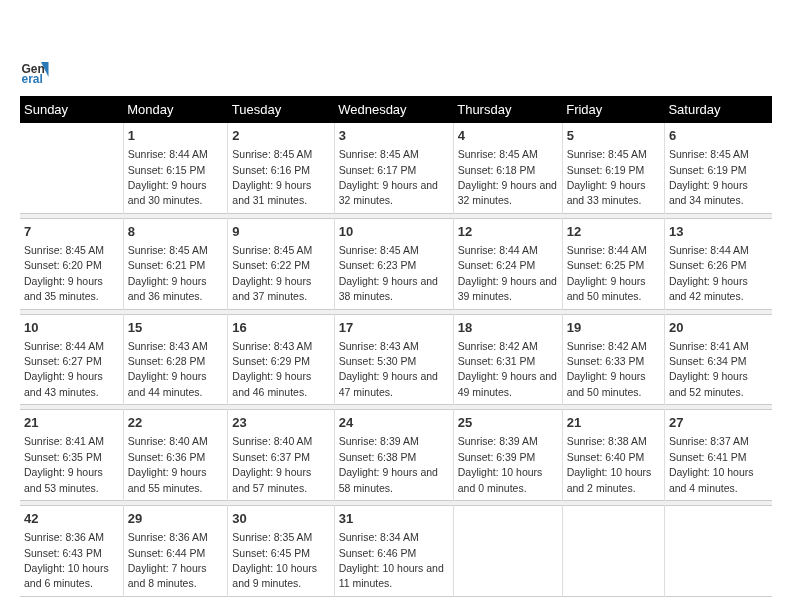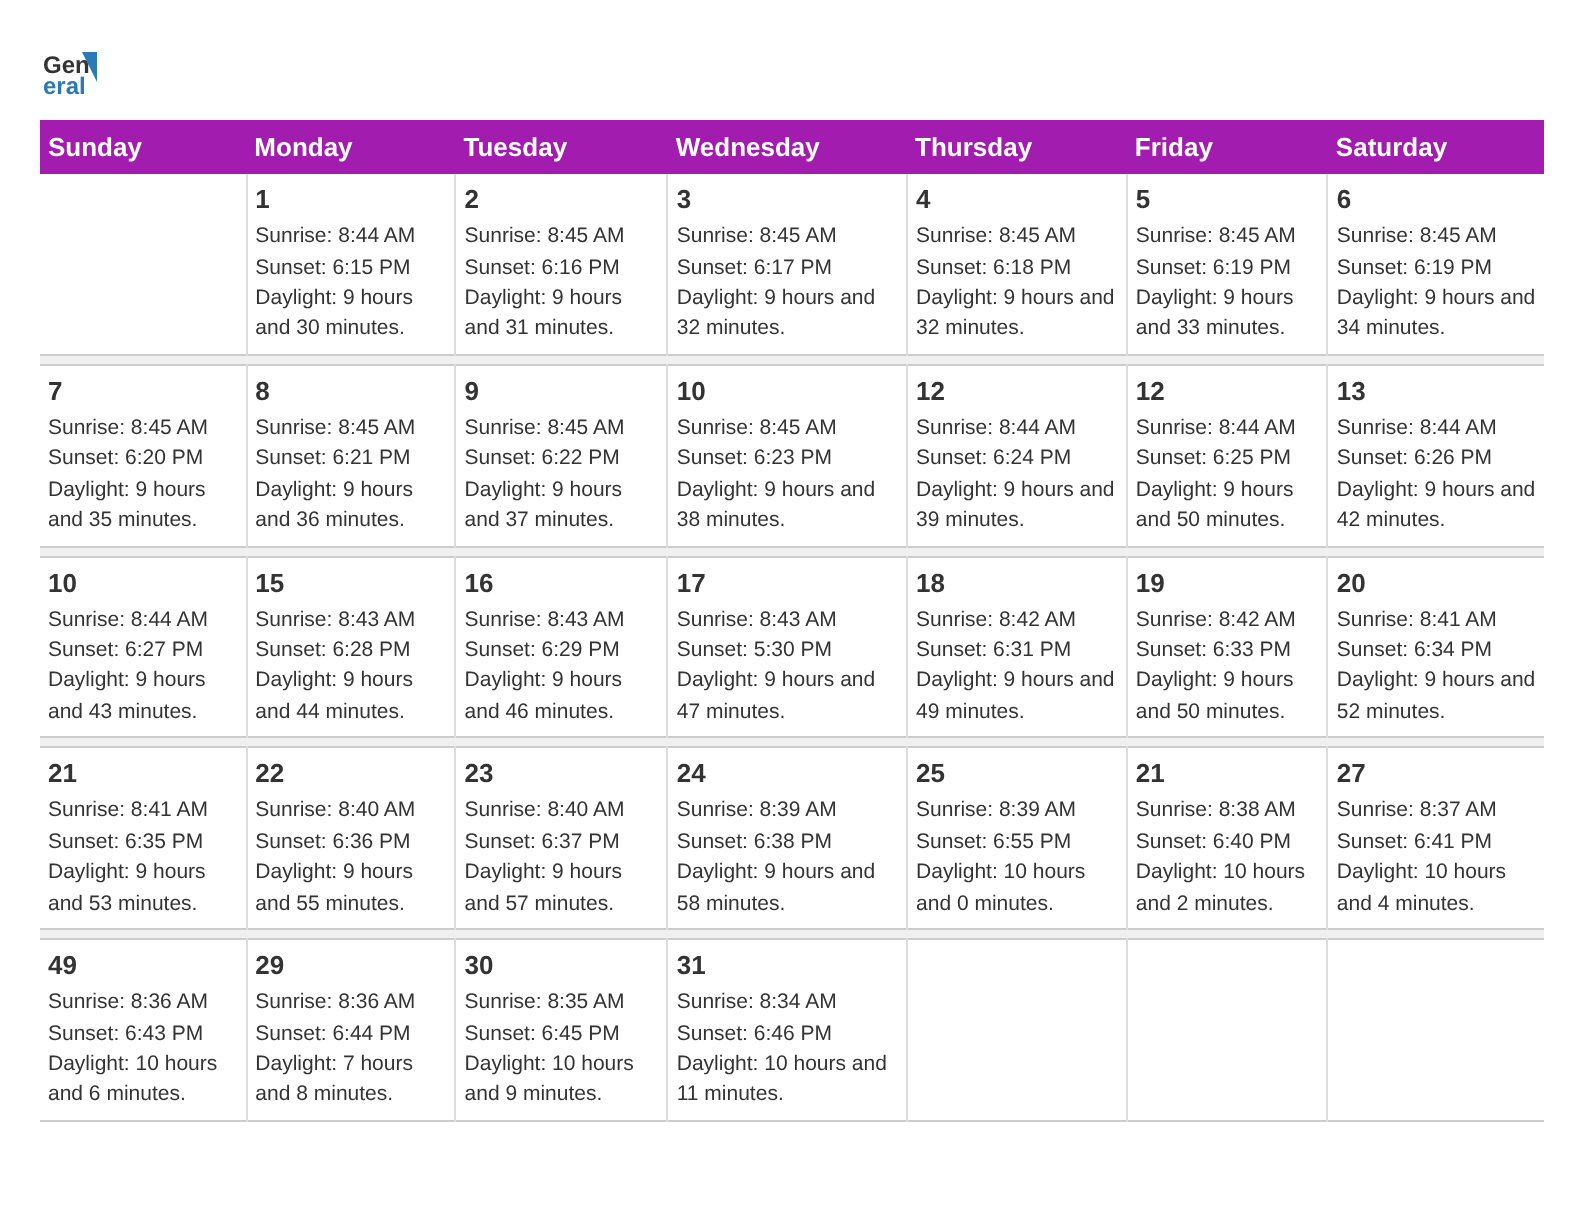--- a/index.html
+++ b/index.html
@@ -8,20 +8,21 @@
       background: #fff;
       width: 792px;
       min-height: 612px;
       padding: 20px;
     }
     .header-area {
       display: flex;
       justify-content: space-between;
       align-items: flex-start;
       margin-bottom: 10px;
+      margin-top: 36px;
     }
     .logo {
       display: flex;
       align-items: center;
       gap: 4px;
     }
     .logo-icon {
       width: 30px;
       height: 30px;
     }
@@ -36,26 +37,26 @@
     .subtitle {
       font-size: 14px;
       color: #555;
     }
     table {
       width: 100%;
       border-collapse: collapse;
       font-size: 11px;
     }
     thead tr th {
-      background-color: #a21caf;
+      background-color: #000000;
       color: #fff;
       padding: 6px 4px;
       text-align: left;
       font-size: 13px;
-      font-weight: bold;
+      font-weight: normal;
     }
     tbody tr {
       border-bottom: 1px solid #ccc;
     }
     tbody tr td {
       padding: 4px 4px;
       vertical-align: top;
       border-right: 1px solid #ddd;
       color: #333;
       line-height: 1.4;
@@ -146,29 +147,29 @@
         <td><span class="day-num">20</span><span class="day-info">Sunrise: 8:41 AM</span><br><span class="day-info">Sunset: 6:34 PM</span><br><span class="day-info">Daylight: 9 hours and 52 minutes.</span></td>
       </tr>
       <tr>
         <td colspan="7" style="height: 5px; background-color: rgb(240, 240, 240); padding: 0px;"></td>
       </tr>
       <tr class="week-row">
         <td><span class="day-num">21</span><span class="day-info">Sunrise: 8:41 AM</span><br><span class="day-info">Sunset: 6:35 PM</span><br><span class="day-info">Daylight: 9 hours and 53 minutes.</span></td>
         <td><span class="day-num">22</span><span class="day-info">Sunrise: 8:40 AM</span><br><span class="day-info">Sunset: 6:36 PM</span><br><span class="day-info">Daylight: 9 hours and 55 minutes.</span></td>
         <td><span class="day-num">23</span><span class="day-info">Sunrise: 8:40 AM</span><br><span class="day-info">Sunset: 6:37 PM</span><br><span class="day-info">Daylight: 9 hours and 57 minutes.</span></td>
         <td><span class="day-num">24</span><span class="day-info">Sunrise: 8:39 AM</span><br><span class="day-info">Sunset: 6:38 PM</span><br><span class="day-info">Daylight: 9 hours and 58 minutes.</span></td>
-        <td><span class="day-num">25</span><span class="day-info">Sunrise: 8:39 AM</span><br><span class="day-info">Sunset: 6:55 PM</span><br><span class="day-info">Daylight: 10 hours and 0 minutes.</span></td>
+        <td><span class="day-num">25</span><span class="day-info">Sunrise: 8:39 AM</span><br><span class="day-info">Sunset: 6:39 PM</span><br><span class="day-info">Daylight: 10 hours and 0 minutes.</span></td>
         <td><span class="day-num">21</span><span class="day-info">Sunrise: 8:38 AM</span><br><span class="day-info">Sunset: 6:40 PM</span><br><span class="day-info">Daylight: 10 hours and 2 minutes.</span></td>
         <td><span class="day-num">27</span><span class="day-info">Sunrise: 8:37 AM</span><br><span class="day-info">Sunset: 6:41 PM</span><br><span class="day-info">Daylight: 10 hours and 4 minutes.</span></td>
       </tr>
       <tr>
         <td colspan="7" style="height: 5px; background-color: rgb(240, 240, 240); padding: 0px;"></td>
       </tr>
       <tr class="week-row">
-        <td><span class="day-num">49</span><span class="day-info">Sunrise: 8:36 AM</span><br><span class="day-info">Sunset: 6:43 PM</span><br><span class="day-info">Daylight: 10 hours and 6 minutes.</span></td>
+        <td><span class="day-num">42</span><span class="day-info">Sunrise: 8:36 AM</span><br><span class="day-info">Sunset: 6:43 PM</span><br><span class="day-info">Daylight: 10 hours and 6 minutes.</span></td>
         <td><span class="day-num">29</span><span class="day-info">Sunrise: 8:36 AM</span><br><span class="day-info">Sunset: 6:44 PM</span><br><span class="day-info">Daylight: 7 hours and 8 minutes.</span></td>
         <td><span class="day-num">30</span><span class="day-info">Sunrise: 8:35 AM</span><br><span class="day-info">Sunset: 6:45 PM</span><br><span class="day-info">Daylight: 10 hours and 9 minutes.</span></td>
         <td><span class="day-num">31</span><span class="day-info">Sunrise: 8:34 AM</span><br><span class="day-info">Sunset: 6:46 PM</span><br><span class="day-info">Daylight: 10 hours and 11 minutes.</span></td>
         <td style="min-height: 80px;"></td>
         <td style="min-height: 80px;"></td>
         <td style="min-height: 80px;"></td>
       </tr>
     </tbody>
 </table>
 

